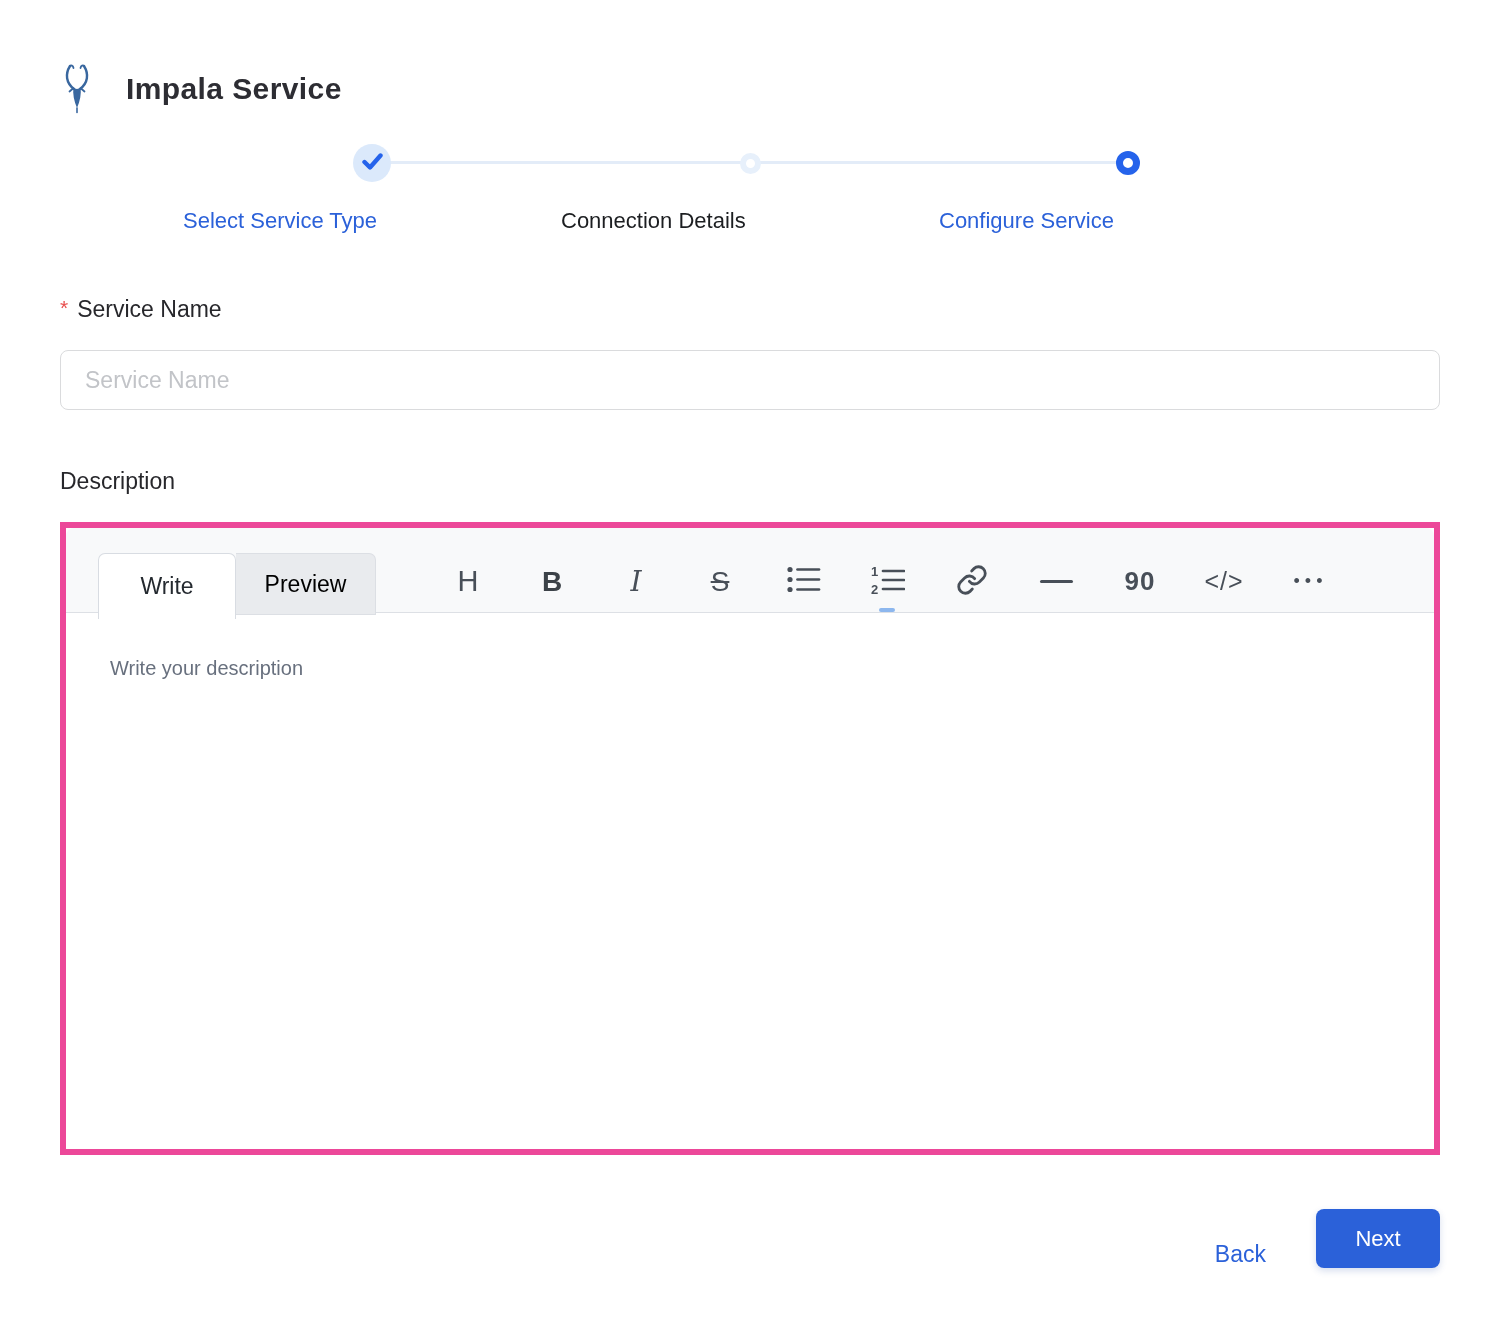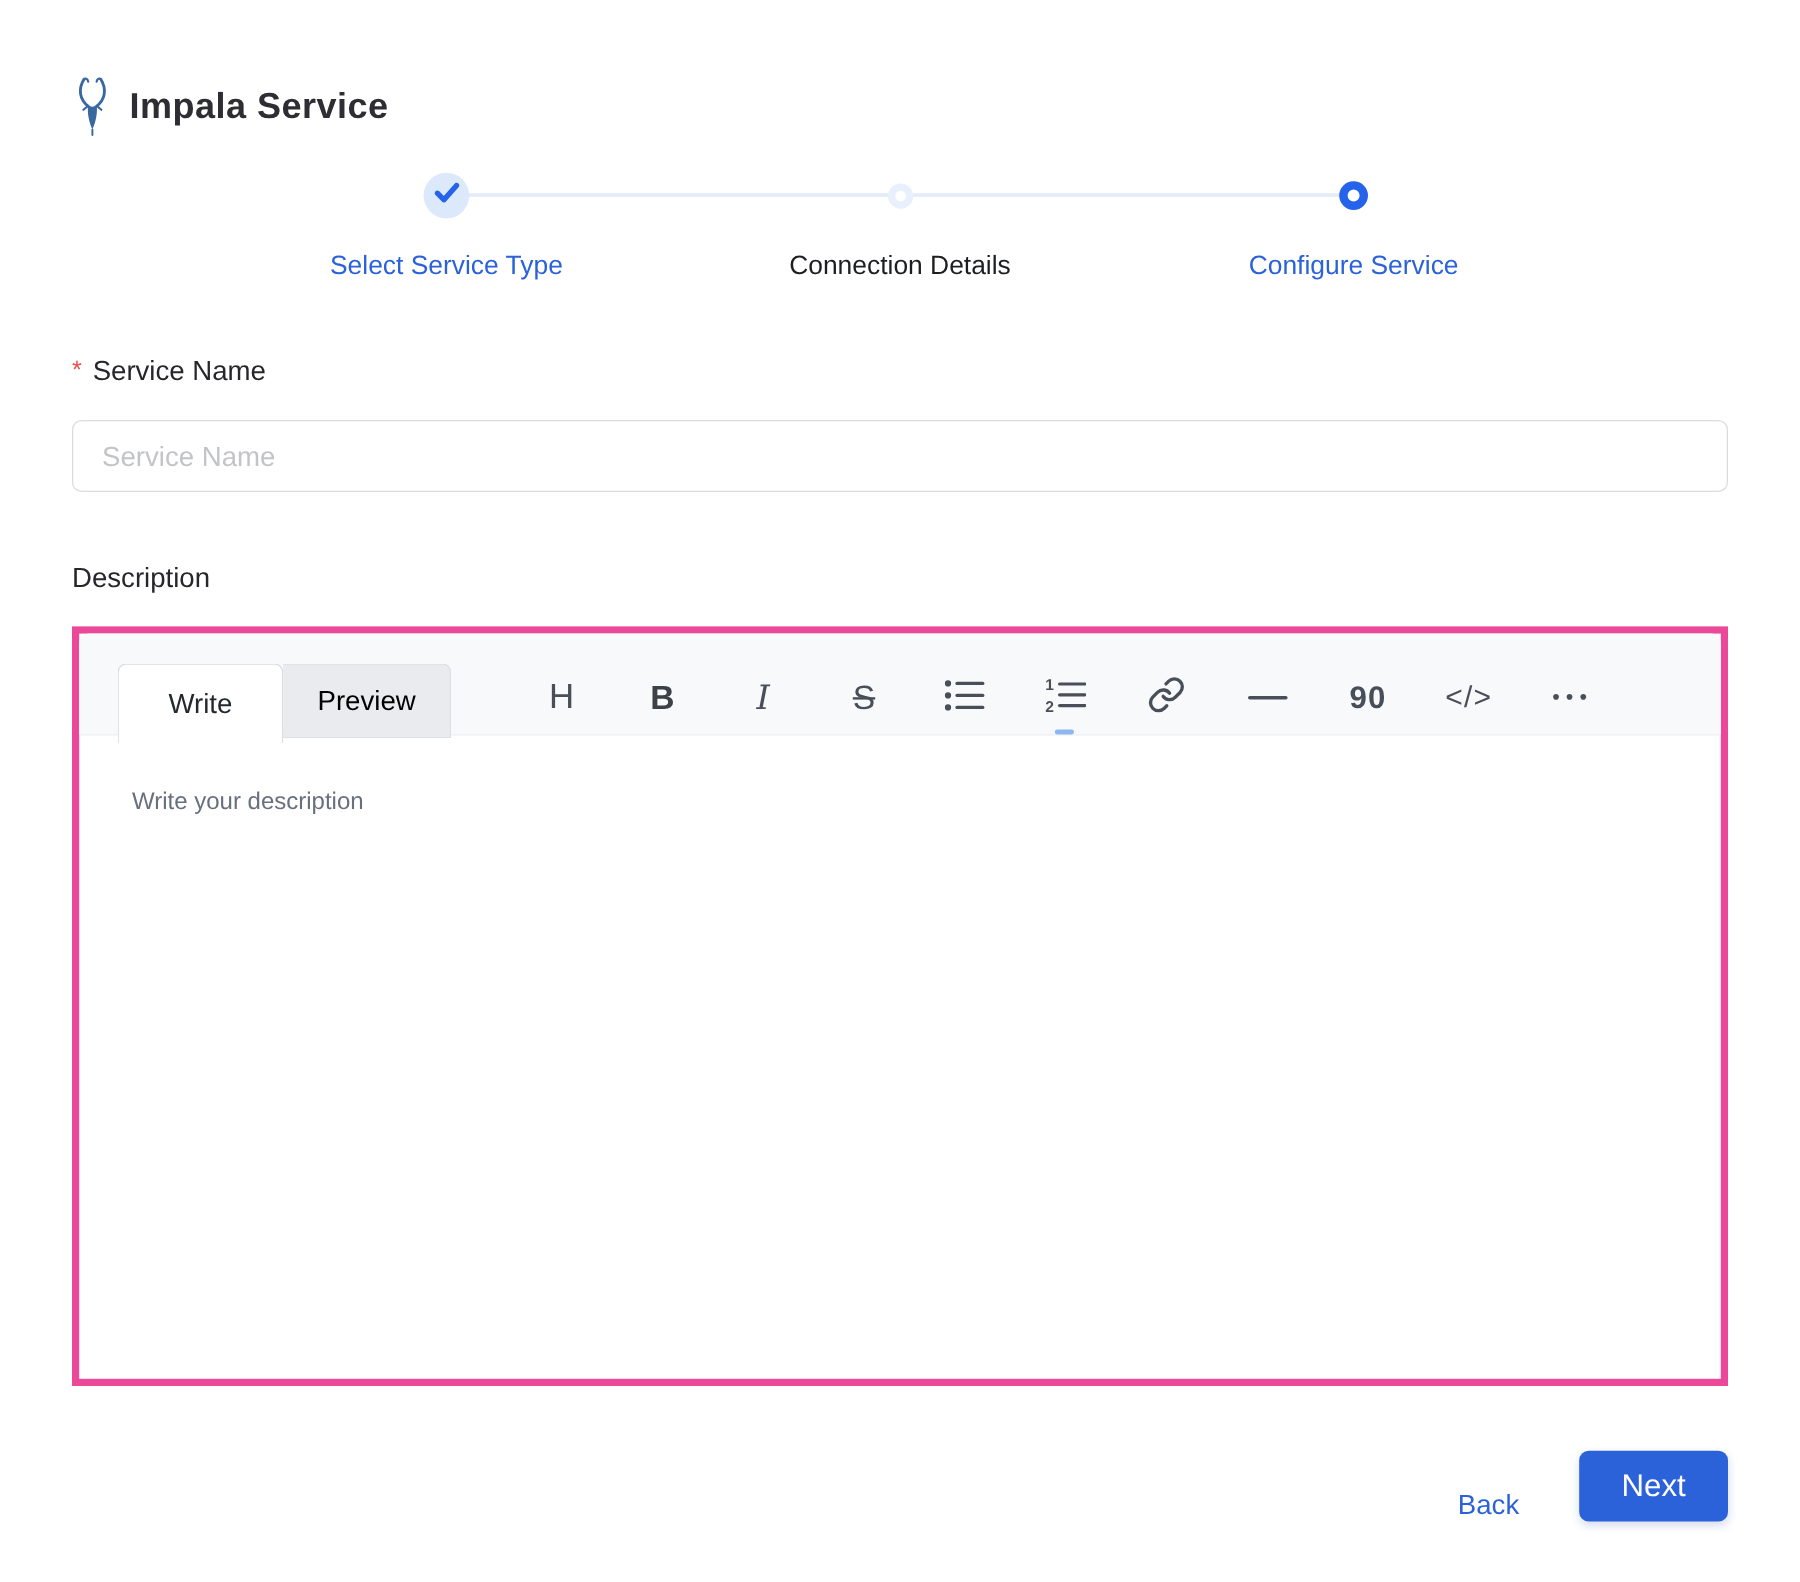--- a/index.html
+++ b/index.html
@@ -7,29 +7,29 @@
   body {
     width: 1500px; height: 1318px;
     background: #ffffff;
     font-family: "Liberation Sans", sans-serif;
     color: #27272b;
     overflow: hidden;
   }
   .page { padding: 64px 60px 0 60px; width: 100%; height: 100%; }
 
   
-  .brand { display: flex; align-items: center; gap: 14px; height: 50px; }
+  .brand { display: flex; align-items: center; gap: 32px; height: 50px; }
   .logo { width: 34px; height: 50px; display: flex; align-items: center; justify-content: center; }
   .title { font-size: 30px; font-weight: 600; color: #2d2d33; letter-spacing: 0.4px; }
 
   
   .stepper { width: 1134px; margin: 30px auto 0 auto; position: relative; }
   .track { position: absolute; top: 17px; left: 189px; width: 756px; height: 3px; background: #e3ecf8; z-index: 0; }
   .steps { display: flex; position: relative; z-index: 1; }
-  .step { width: 378px; display: flex; flex-direction: column; align-items: center; cursor: pointer; }
+  .step { width: 378px; display: flex; flex-direction: column; cursor: pointer; }
   .indicator { height: 38px; display: flex; align-items: center; justify-content: center; }
   .dot-done { width: 38px; height: 38px; border-radius: 50%; background: #dbe9fb; display: flex; align-items: center; justify-content: center; }
   .dot-active { width: 24px; height: 24px; border: 7px solid #2563eb; border-radius: 50%; background: #ffffff; }
   .dot-pending { width: 21px; height: 21px; border: 6px solid #e7f0fb; border-radius: 50%; background: #ffffff; }
   .step-label { margin-top: 26px; font-size: 22px; font-weight: 500; }
   .step.done .step-label, .step.active .step-label { color: #2b61d9; }
   .step.pending .step-label { color: #1c1e21; }
 
   
   .field-label { margin-top: 62px; font-size: 23px; font-weight: 500; color: #27272b; }
@@ -79,21 +79,21 @@
     font-size: 20px; font-family: "Liberation Sans", sans-serif; color: #000000;
     background: transparent; padding: 0;
   }
   .desc-textarea::placeholder { color: #68707e; }
 
   
   .footer { margin-top: 54px; display: flex; justify-content: flex-end; align-items: flex-end; }
   .back-link { color: #2b61d9; font-size: 23px; font-weight: 500; margin-right: 50px; cursor: pointer; }
   .next-btn {
     width: 124px; height: 59px; background: #2b61d9; color: #ffffff;
-    border: none; border-radius: 8px; font-size: 26px; font-weight: 500;
+    border: none; border-radius: 8px; font-size: 22px; font-weight: 500;
     font-family: "Liberation Sans", sans-serif; cursor: pointer;
     display: flex; align-items: center; justify-content: center;
     box-shadow: 0 3px 7px rgba(35, 70, 160, 0.18);
   }
 </style>
 </head>
 <body>
 
 <div class="page">
 

